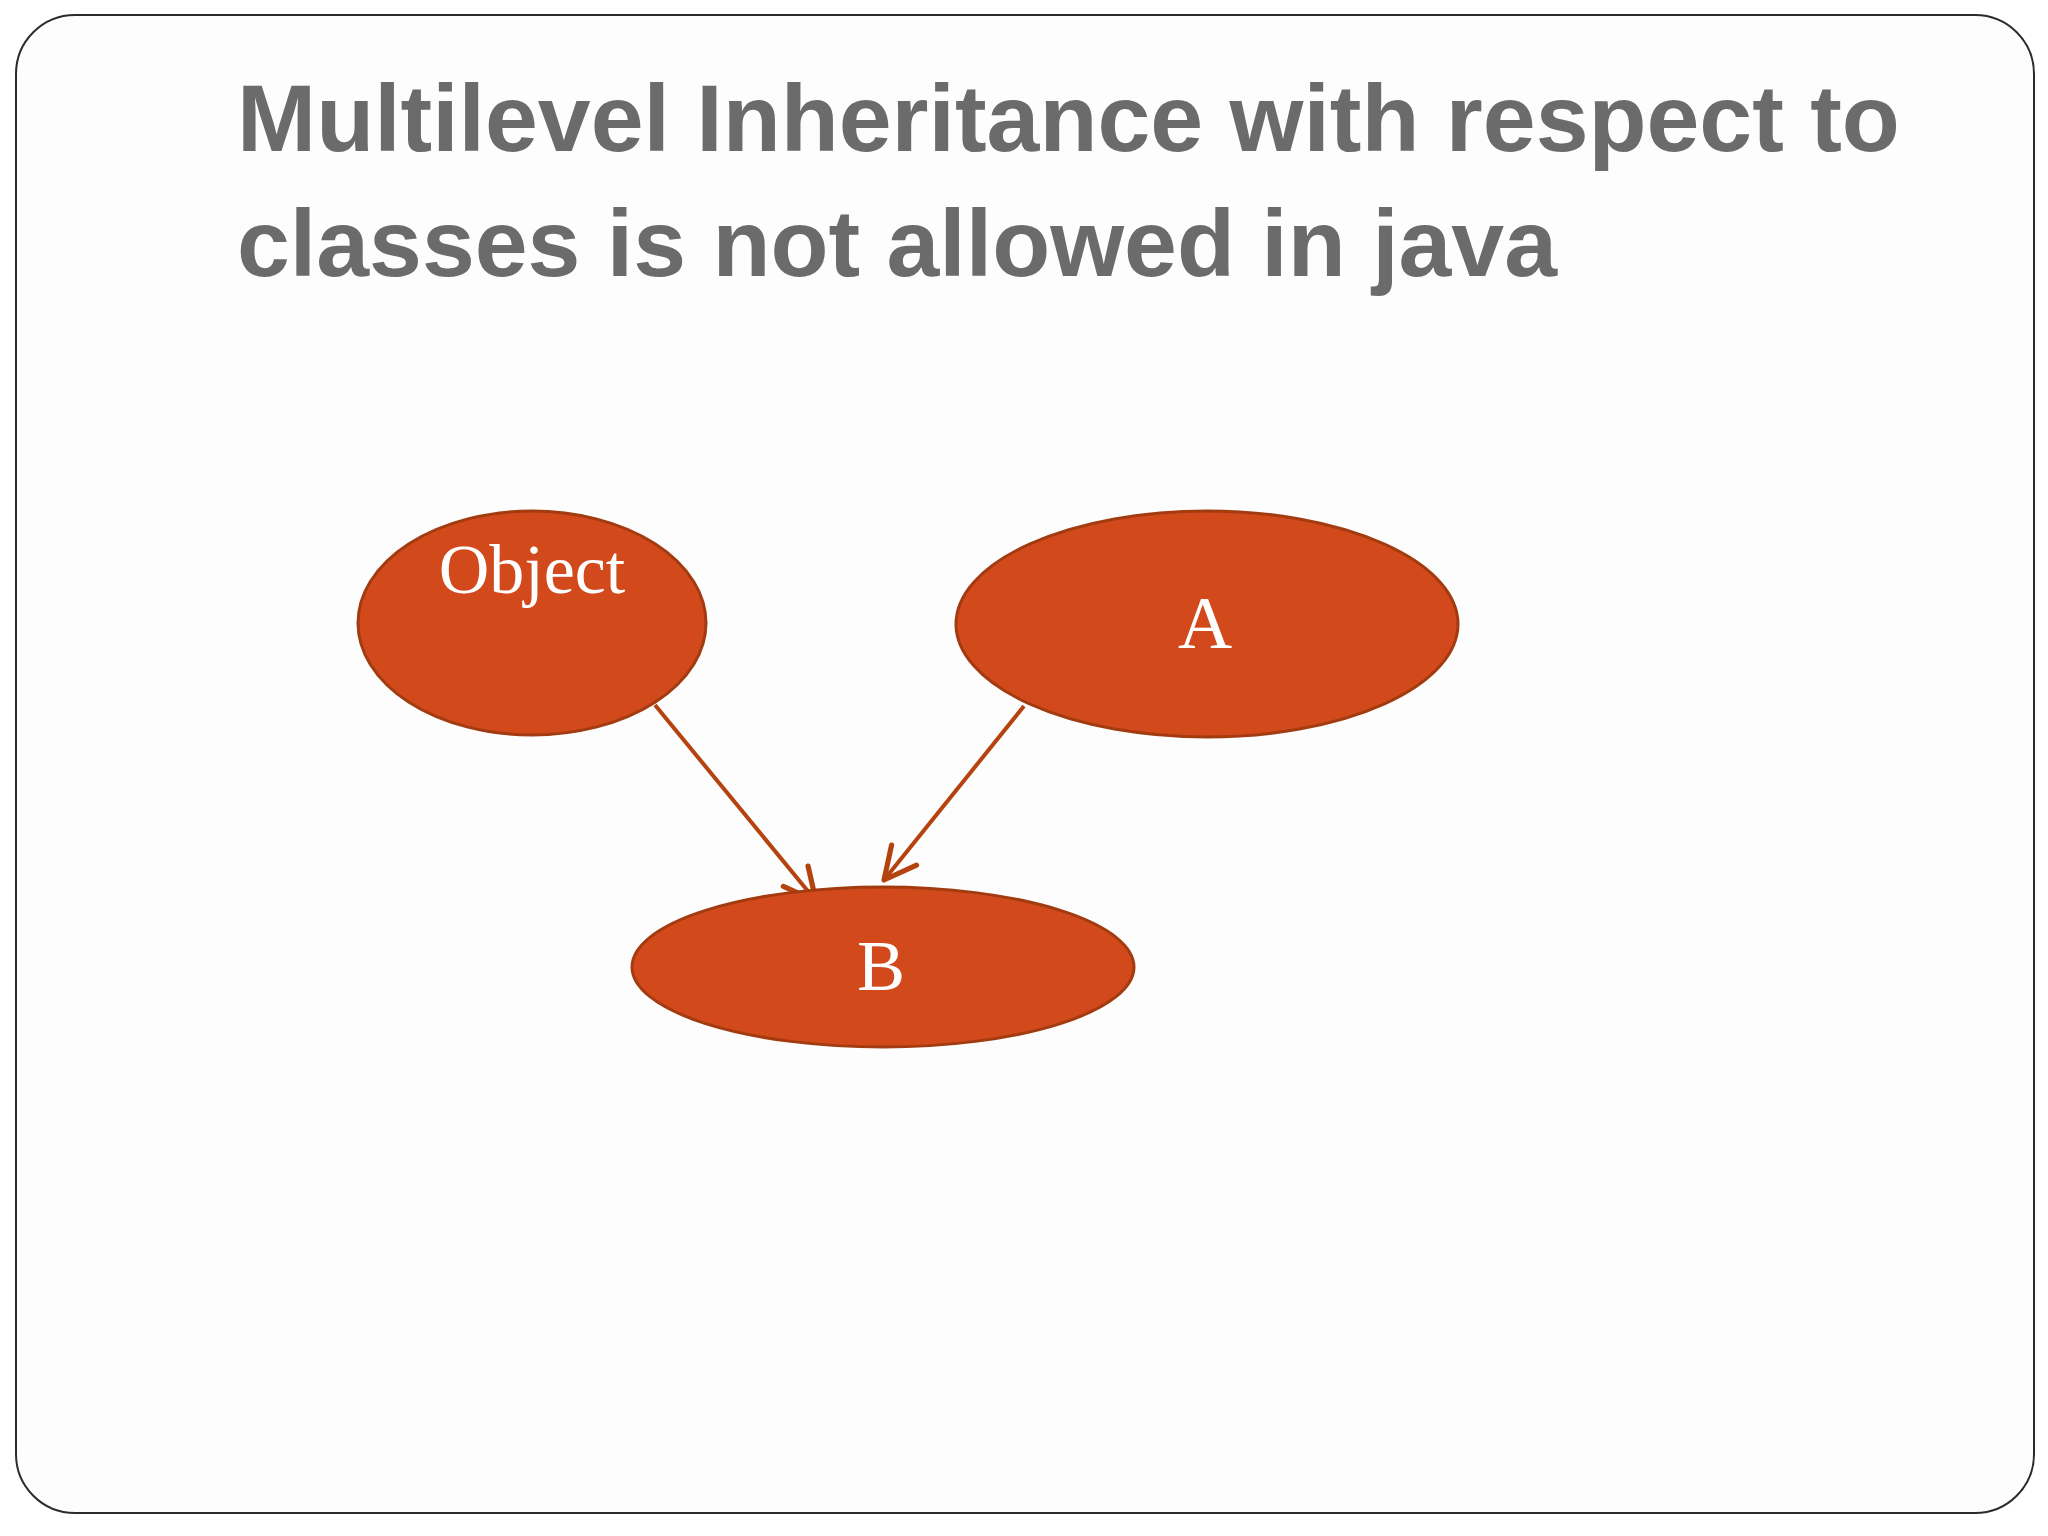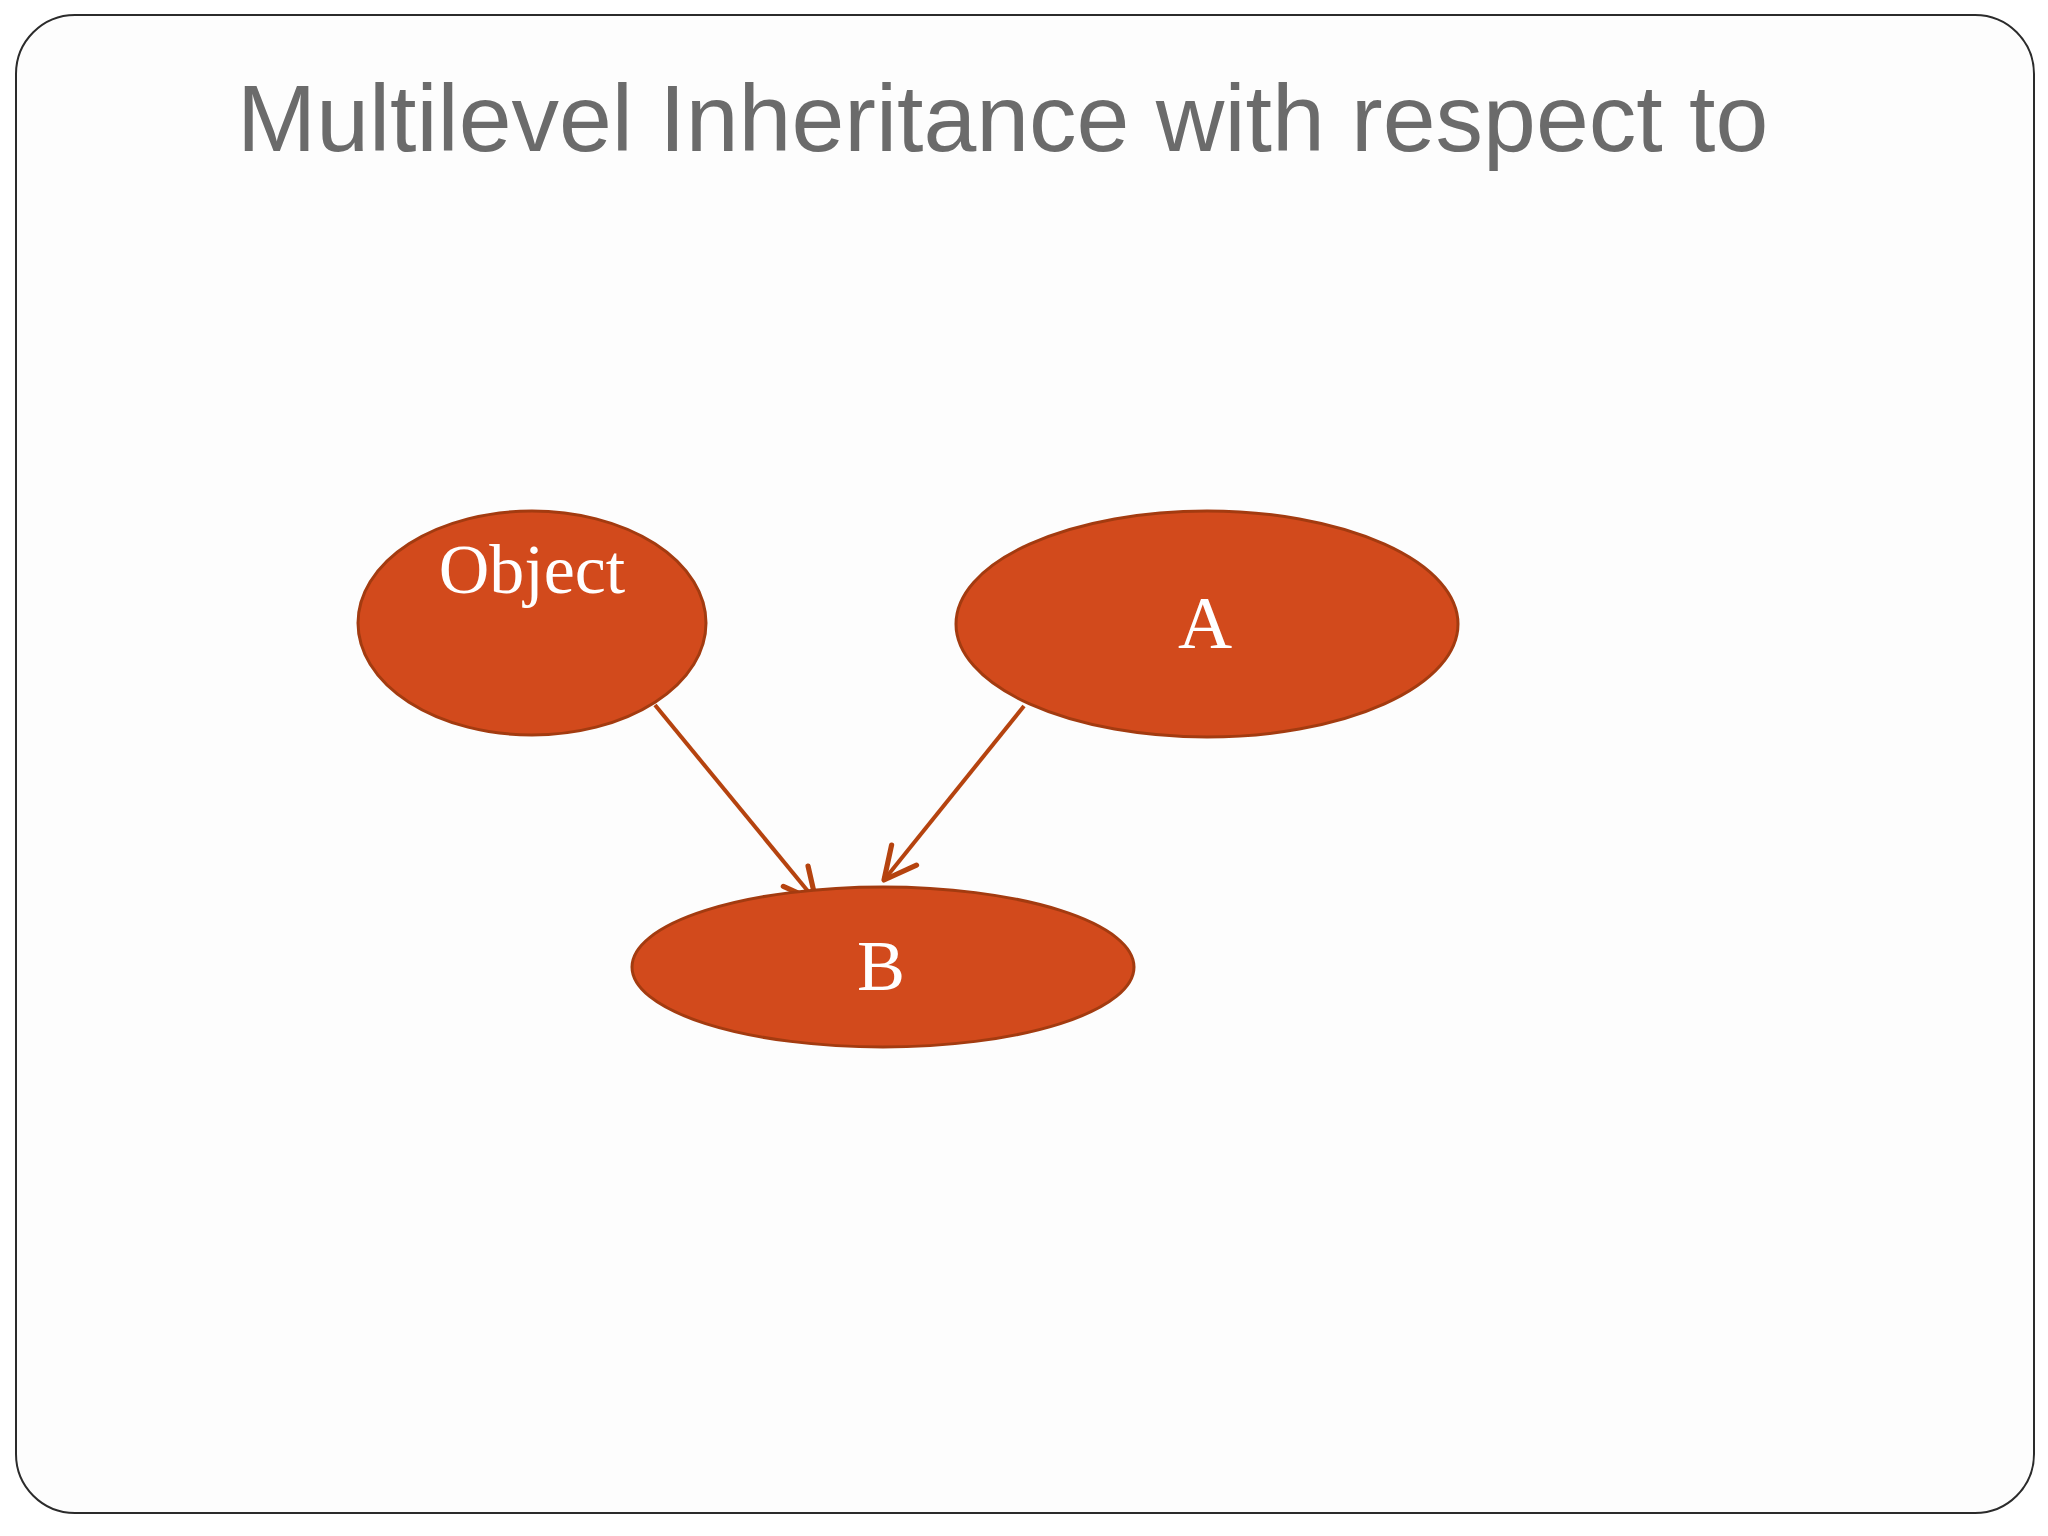--- a/index.html
+++ b/index.html
@@ -27,21 +27,21 @@
     background: #fdfdfd;
     border: 2px solid #2b2b2b;
     border-radius: 60px;
   }
   .slide-title {
     position: absolute;
     left: 237px;
     top: 56px;
     font-size: 95px;
     line-height: 125px;
-    font-weight: 400;
+    font-weight: 700;
     color: #6b6b6b;
     letter-spacing: 0px;
     white-space: nowrap;
   }
   .diagram-svg {
     position: absolute;
     left: 0;
     top: 0;
     width: 2048px;
     height: 1536px;
@@ -53,20 +53,21 @@
 </style>
 </head>
 <body>
 
 <div class="canvas">
 
   <div class="slide-frame"></div>
 
   <div class="slide-title">
     <div>Multilevel Inheritance with respect to</div>
+    <div>classes is not allowed in java</div>
   </div>
 
   <svg class="diagram-svg" viewBox="0 0 2048 1536" xmlns="http://www.w3.org/2000/svg">
 
     <defs>
       <marker id="arrowhead" markerWidth="12" markerHeight="12" refX="9" refY="5" orient="auto" markerUnits="strokeWidth">
         <path d="M1,1 L9,5 L1,9" fill="none" stroke="#b5430f" stroke-width="1.3" stroke-linecap="round" stroke-linejoin="round"></path>
       </marker>
     </defs>
 

